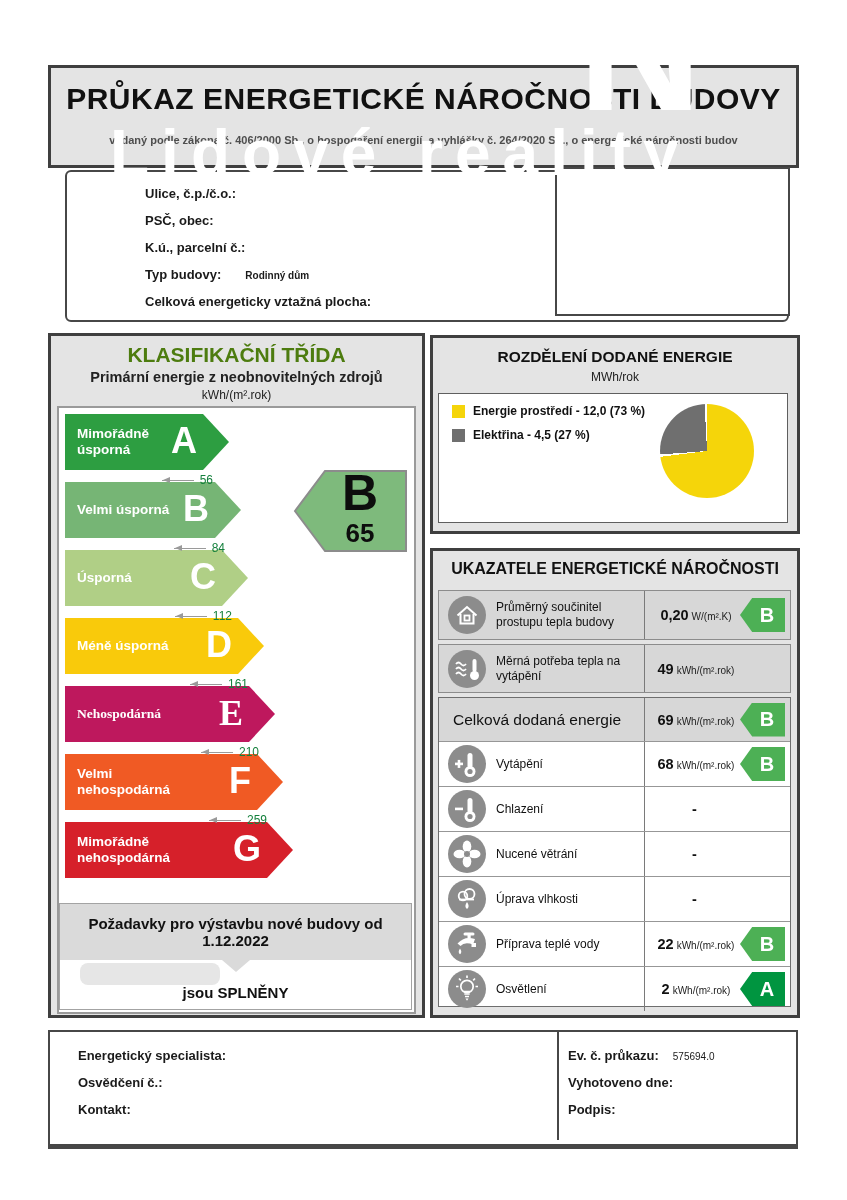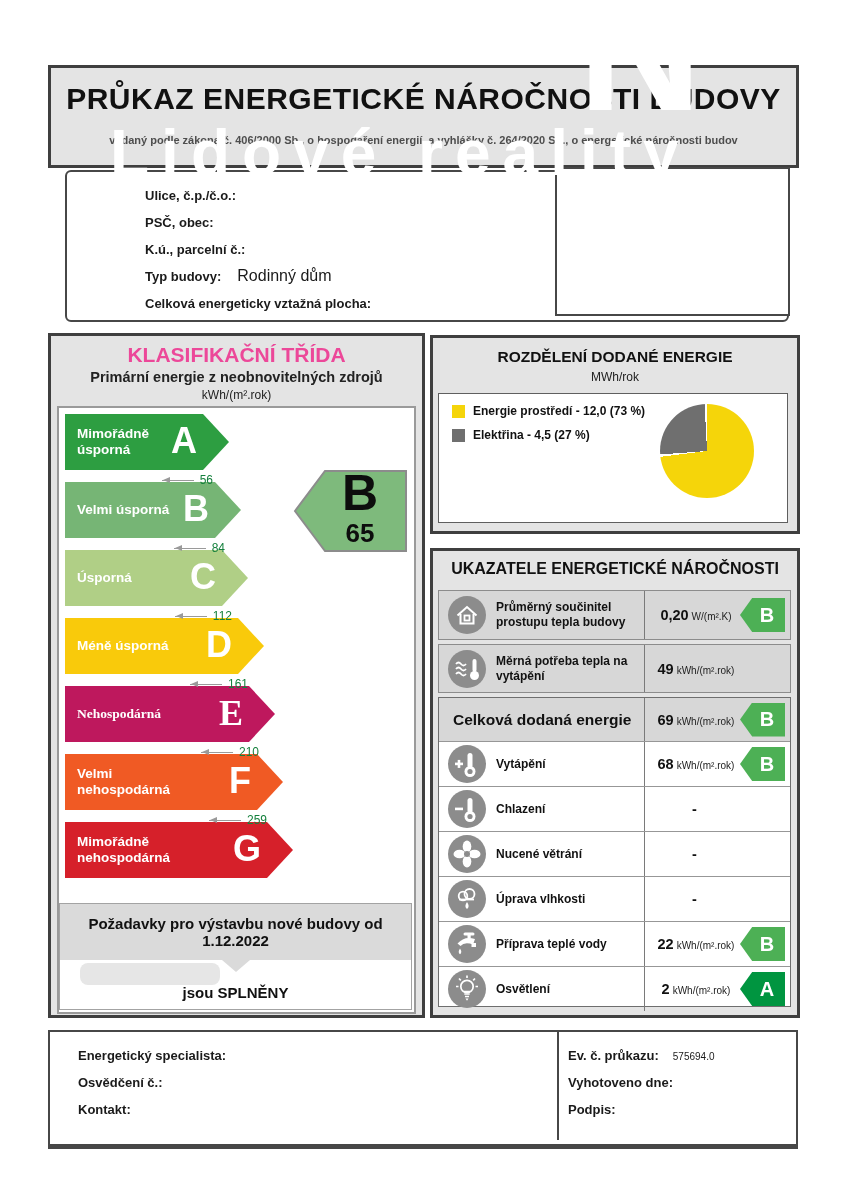--- a/index.html
+++ b/index.html
@@ -9,26 +9,26 @@
 
   
   .hdr-box{left:48px;top:65px;width:745px;height:97px;background:#e4e4e4;border:3px solid #3f3f3f;}
   .hdr-title{left:48px;top:82px;width:751px;text-align:center;font-size:30px;font-weight:bold;letter-spacing:.5px;color:#111;}
   .hdr-sub{left:48px;top:134px;width:751px;text-align:center;font-size:11px;font-weight:bold;color:#4d4d4d;}
 
   
   .addr-box{left:65px;top:170px;width:720px;height:148px;background:#fff;border:2px solid #474747;border-radius:6px;}
   .field{position:absolute;left:78px;font-size:13px;}
   .field .lbl{font-weight:bold;}
-  .field .val{font-weight:normal;font-size:16px;margin-left:16px;}
+  .field .val{font-weight:bold;font-size:10px;margin-left:24px;}
   .photo-box{left:555px;top:167px;width:231px;height:145px;background:#fff;border:2px solid #474747;z-index:5;}
 
   
   .class-box{left:48px;top:333px;width:371px;height:679px;background:#e4e4e4;border:3px solid #3f3f3f;}
-  .class-title{left:48px;top:343px;width:377px;text-align:center;font-size:21px;font-weight:bold;color:#ec4899;}
+  .class-title{left:48px;top:343px;width:377px;text-align:center;font-size:21px;font-weight:bold;color:#4d7c0f;}
   .class-sub{left:48px;top:369px;width:377px;text-align:center;font-size:14.5px;font-weight:bold;color:#222;}
   .class-unit{left:48px;top:388px;width:377px;text-align:center;font-size:12px;color:#222;}
   .scale-box{left:57px;top:406px;width:355px;height:604px;background:#fff;border:2px solid #9a9a9a;}
 
   .band{position:absolute;left:65px;height:56px;
         clip-path:polygon(0 0,calc(100% - 26px) 0,100% 50%,calc(100% - 26px) 100%,0 100%);padding-left:16px;}
   .band .b-label{position:absolute;left:12px;top:50%;transform:translateY(-50%);
         color:#fff;font-weight:bold;font-size:13.5px;line-height:1.2;width:100px;}
   .band .b-letter{position:absolute;right:32px;top:50%;transform:translateY(-53%);
         color:#fff;font-weight:bold;font-size:36px;}
@@ -65,21 +65,21 @@
   .ind-title{left:430px;top:560px;width:370px;text-align:center;font-size:16px;font-weight:bold;color:#111;}
   .ind-row-box{background:#d7d7d7;border:1.5px solid #8c8c8c;}
   .row1{left:438px;top:590px;width:351px;height:48px;}
   .row2{left:438px;top:644px;width:351px;height:47px;}
   .ind-table{left:438px;top:697px;width:351px;height:308px;background:#fff;border:1.5px solid #6e6e6e;}
   .t-row{position:relative;width:100%;height:44px;border-top:1px solid #979797;}
   .t-row:first-child{border-top:none;height:43px;background:#d7d7d7;}
   .vdiv{position:absolute;top:0;bottom:0;left:205px;width:1px;background:#7a7a7a;}
   .icon-c{position:absolute;left:9px;top:50%;transform:translateY(-50%);width:38px;height:38px;}
   .r-label{position:absolute;left:57px;top:50%;transform:translateY(-50%);width:142px;
-        font-size:12px;font-weight:bold;line-height:1.25;color:#111;}
+        font-size:12px;font-weight:normal;line-height:1.25;color:#111;}
   .r-label.big{left:14px;font-size:15.5px;width:185px;}
   .r-valcell{position:absolute;left:206px;top:50%;transform:translateY(-50%);width:102px;text-align:center;white-space:nowrap;}
   .r-val{font-size:14.5px;font-weight:bold;color:#111;}
   .r-unit{font-size:10px;color:#222;margin-left:3px;}
   .badge{position:absolute;right:5px;top:50%;transform:translateY(-50%);width:45px;height:34px;
         clip-path:polygon(0 50%,27% 0,100% 0,100% 100%,27% 100%);
         color:#fff;font-weight:bold;font-size:20px;display:flex;align-items:center;justify-content:center;padding-left:9px;box-sizing:border-box;}
 
   
   .foot-box{left:48px;top:1030px;width:746px;height:112px;background:#fff;border:2.5px solid #474747;border-bottom-width:5px;}

